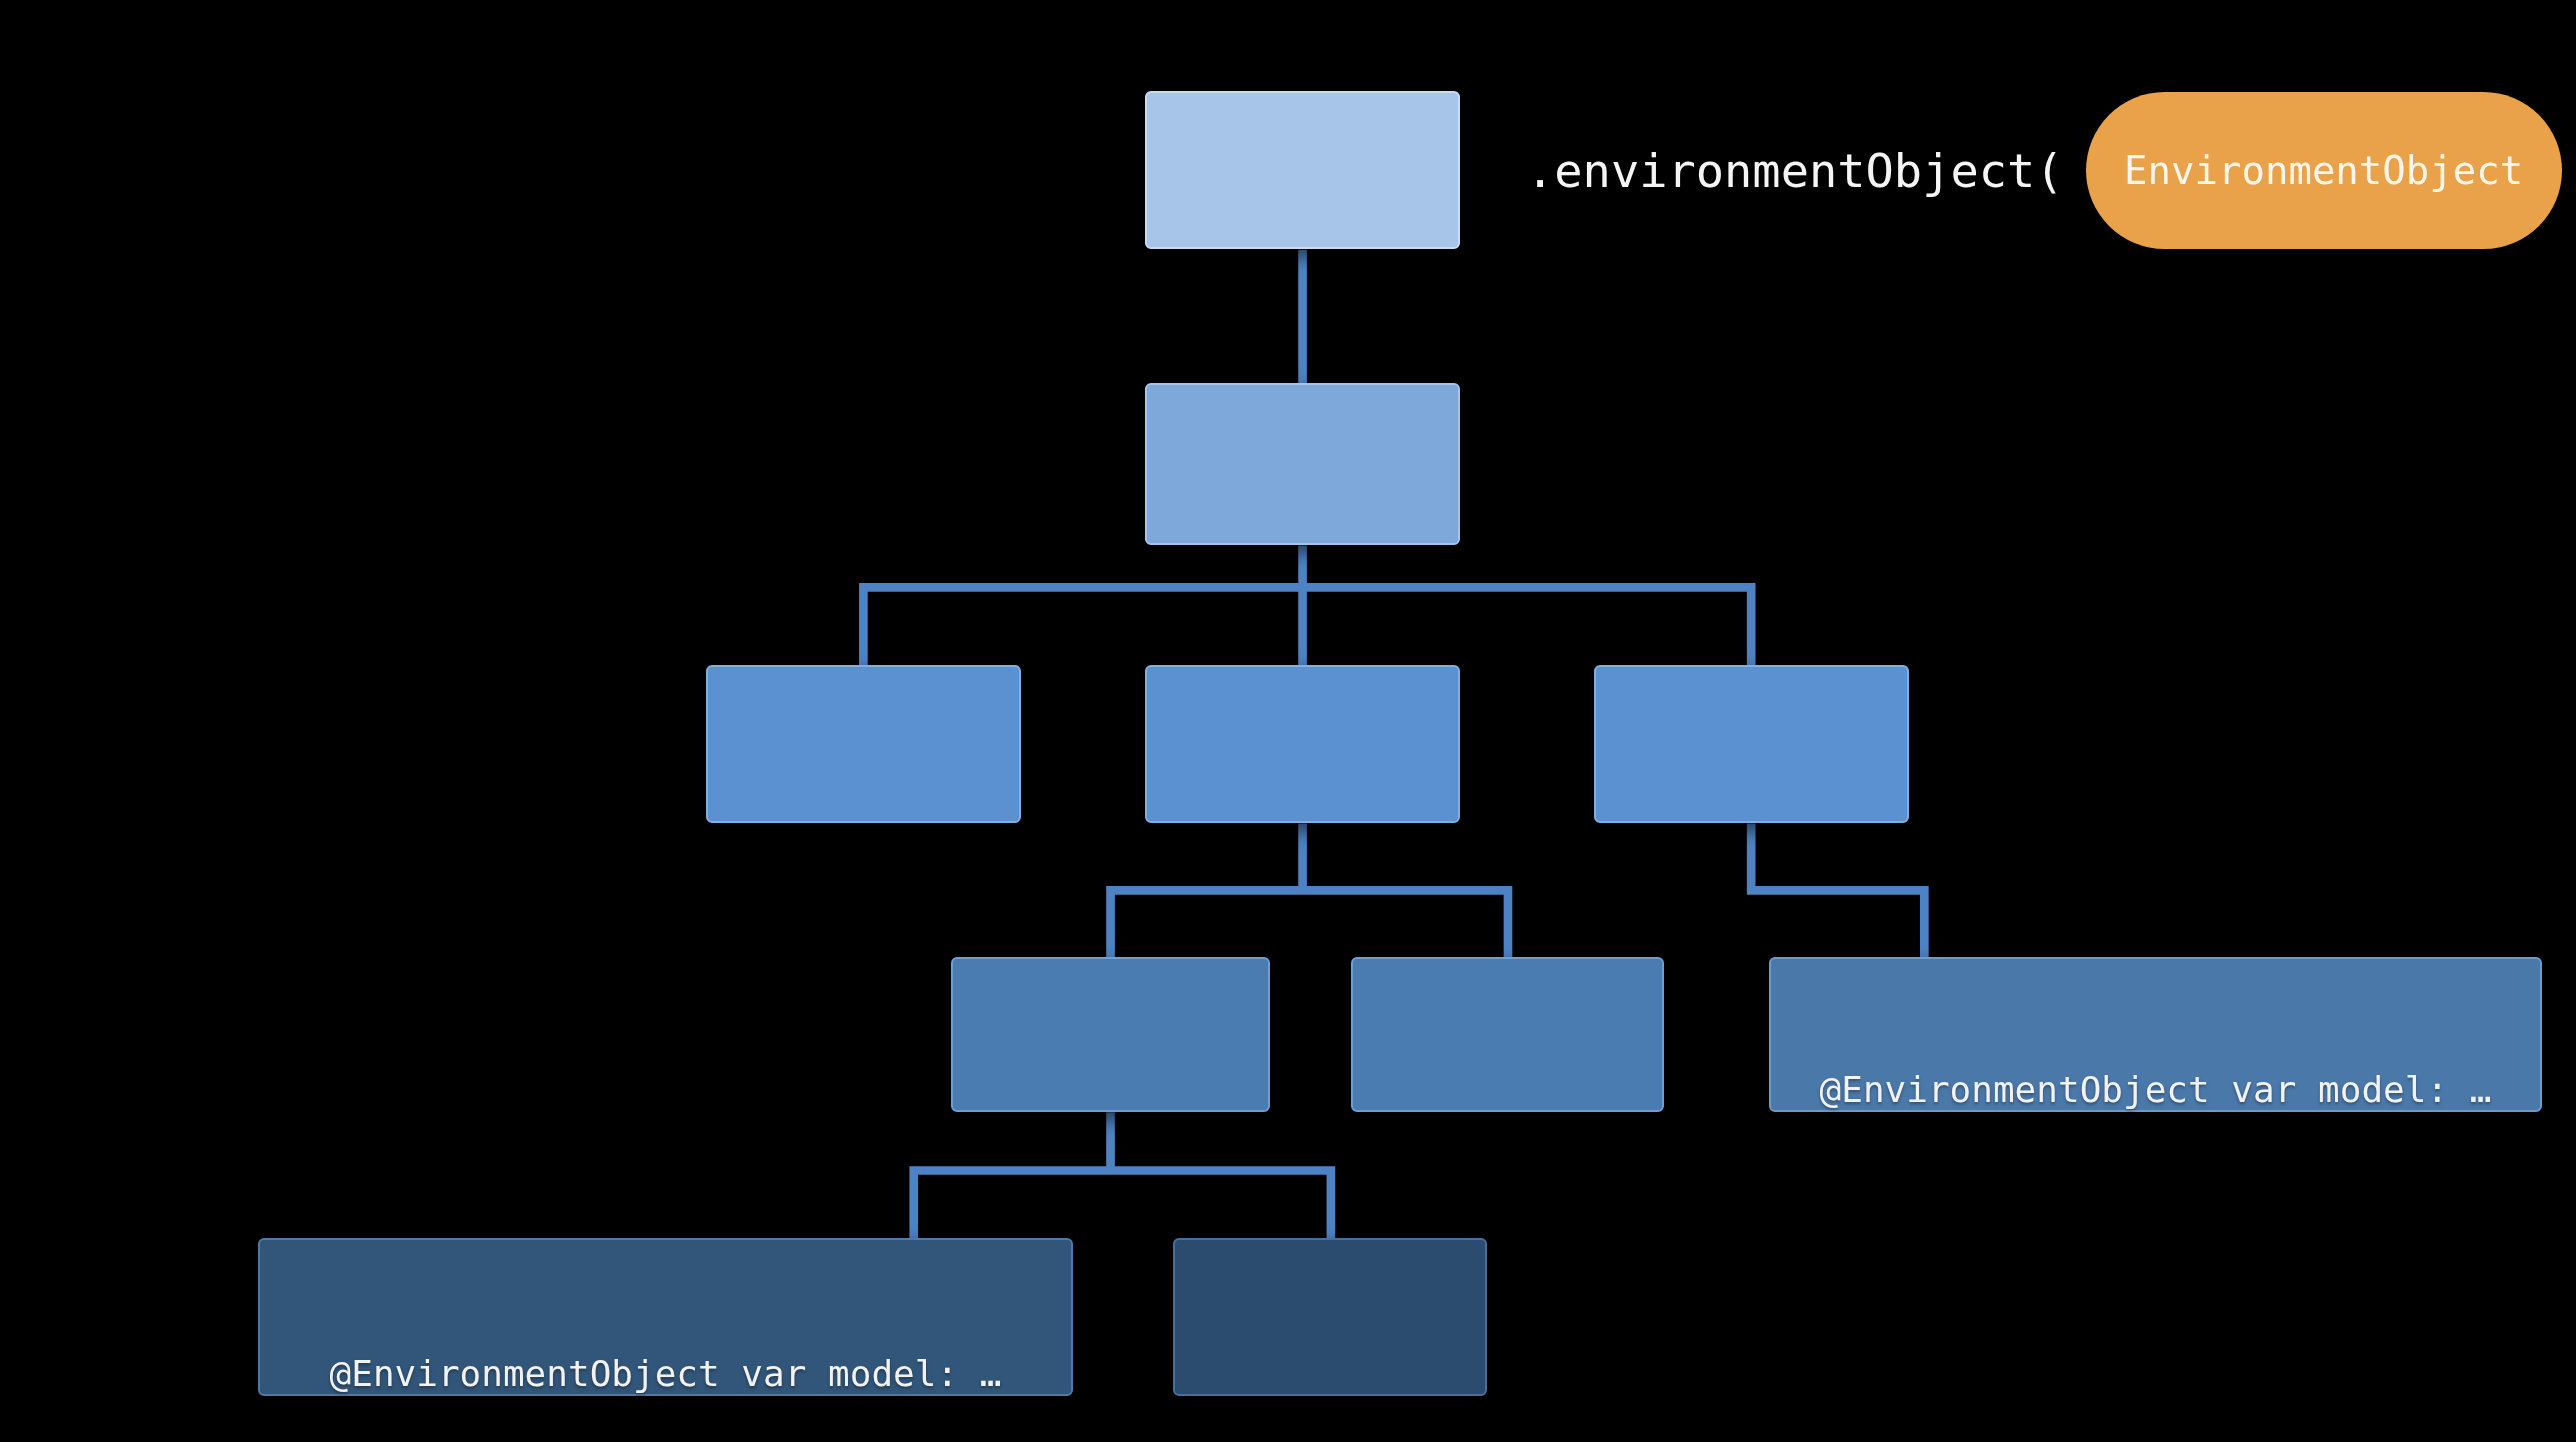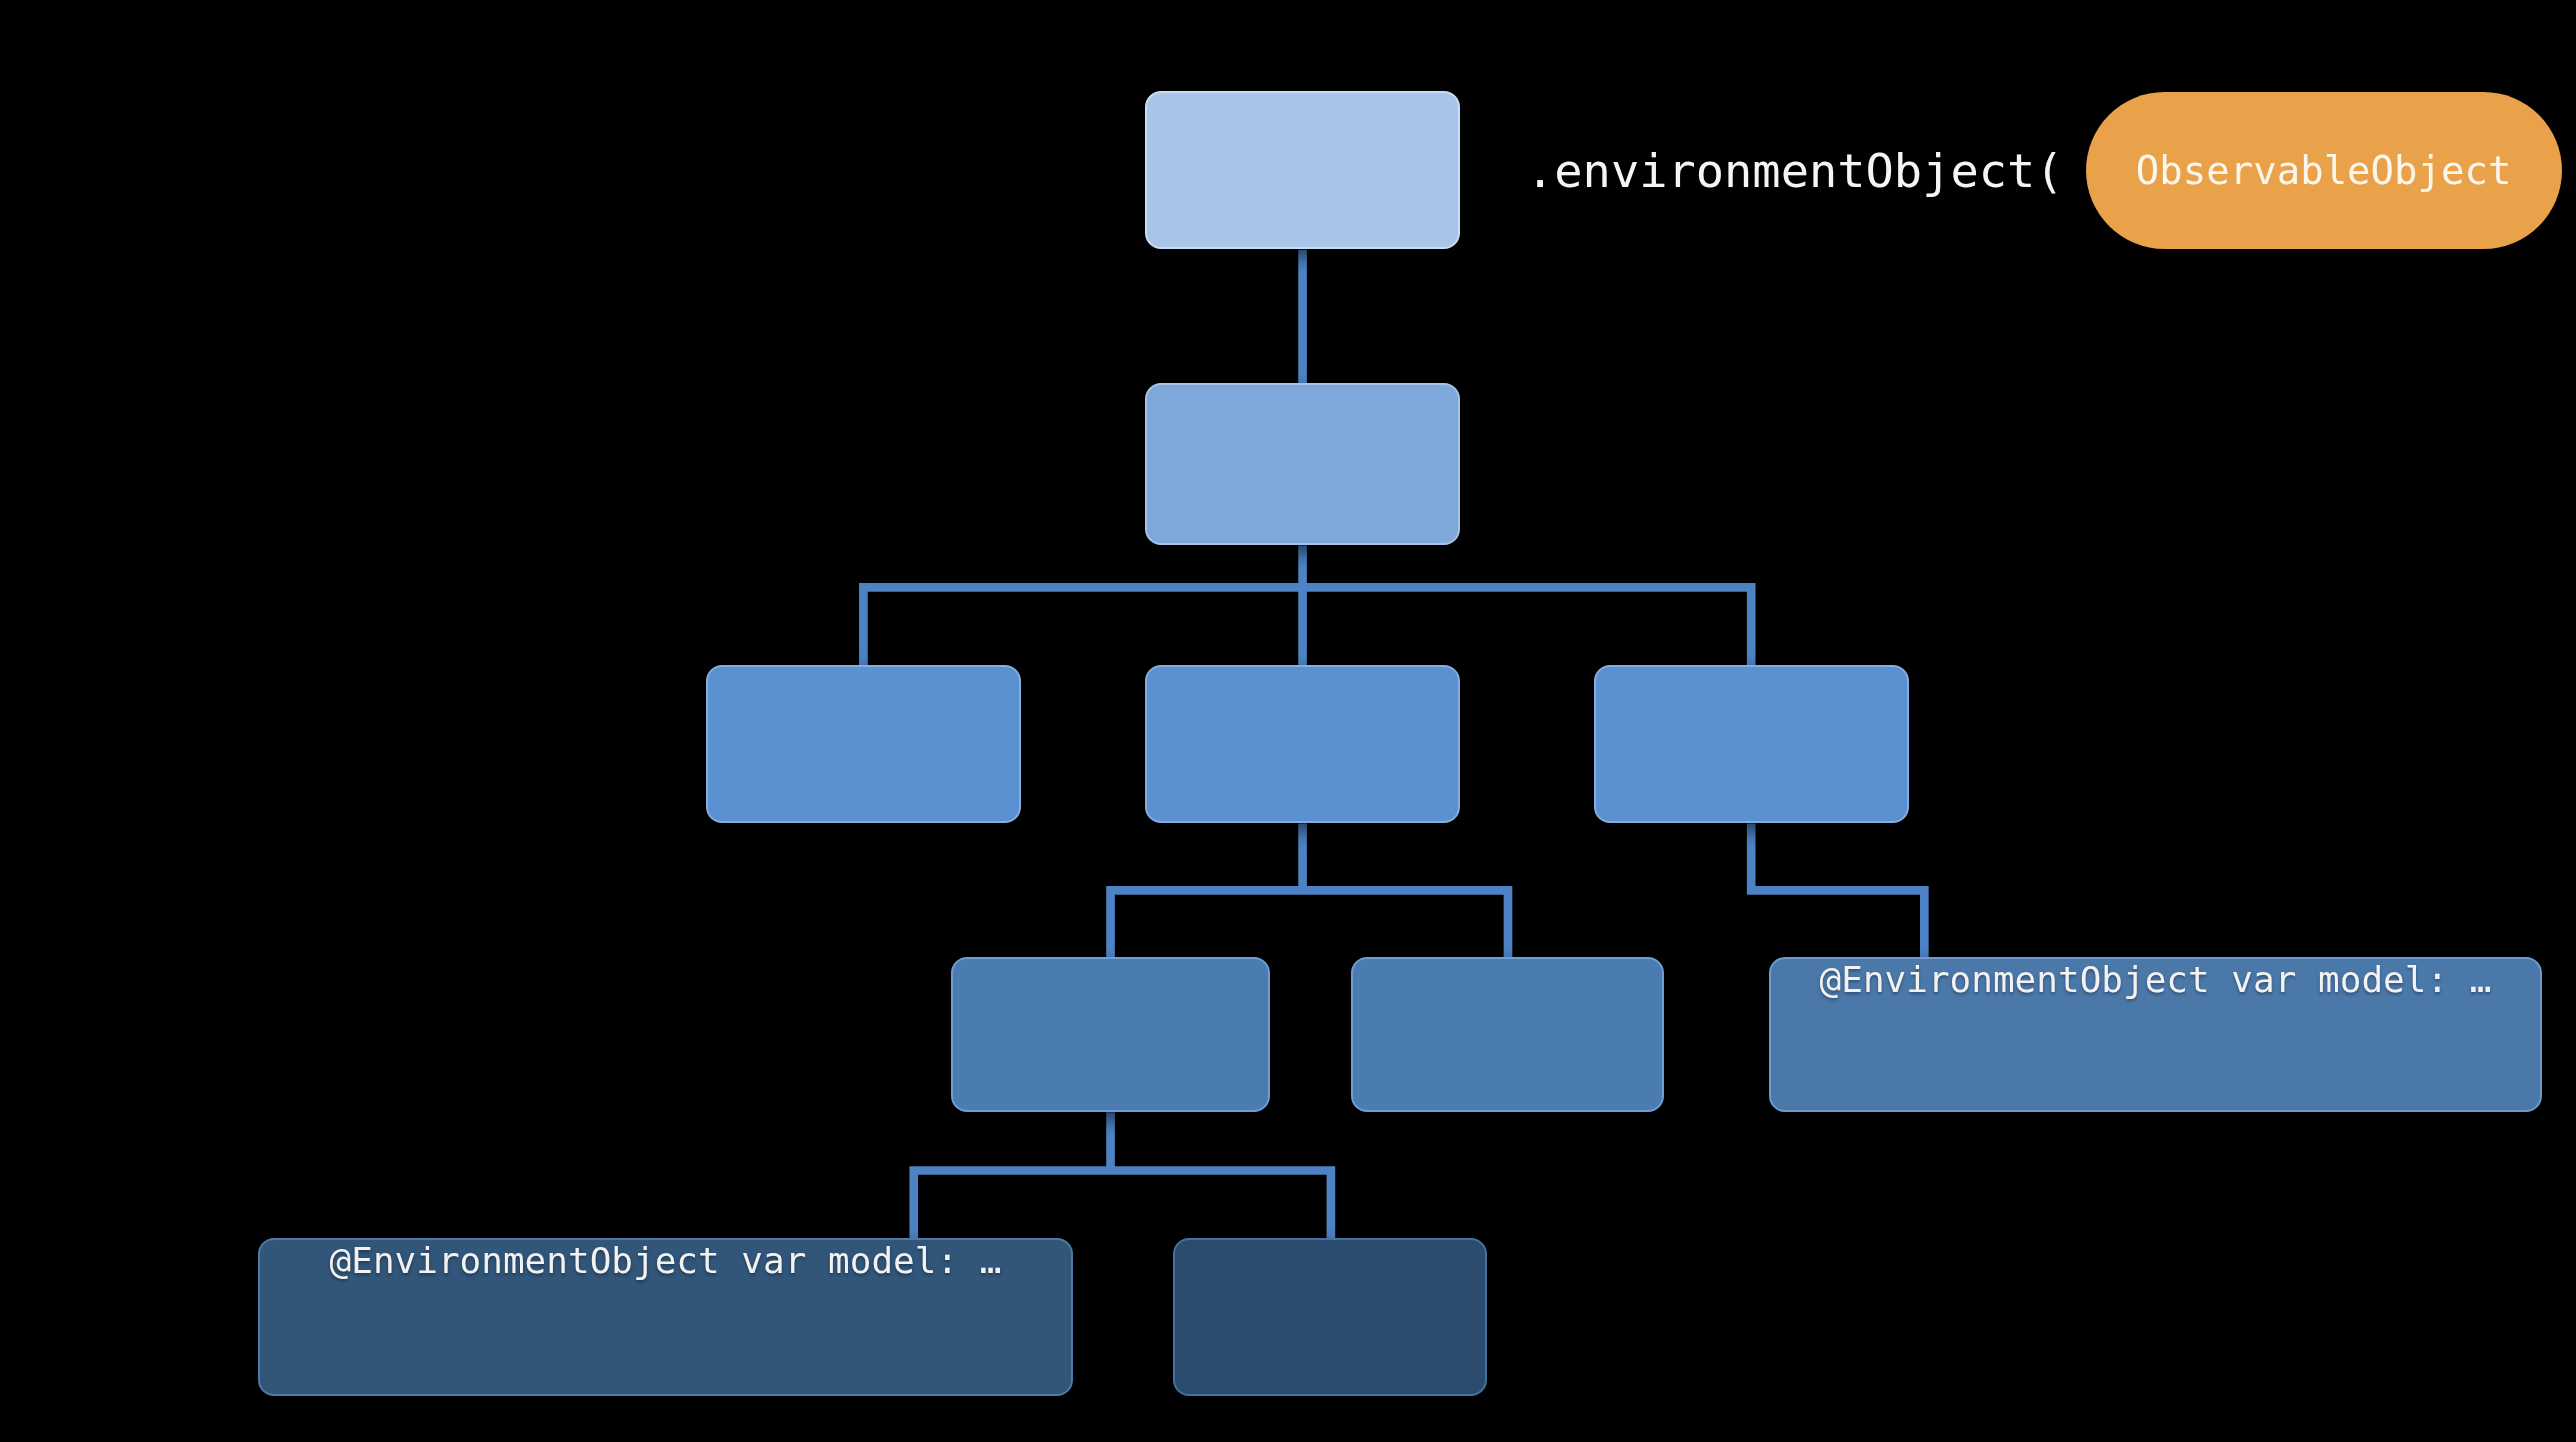--- a/index.html
+++ b/index.html
@@ -17,25 +17,25 @@
   }
   #connectors {
     position: absolute;
     left: 0; top: 0;
     width: 2576px;
     height: 1443px;
   }
   .node {
     position: absolute;
     box-sizing: border-box;
-    border-radius: 16px;
+    border-radius: 6px;
     border: 2.4px solid transparent;
     box-shadow: 0 7.9px 17.3px rgba(0,0,0,0.55);
     display: flex;
-    align-items: flex-start;
+    align-items: flex-end;
     justify-content: center;
   }
   .node-label {
     color: #f2f2f2;
     font-size: 36px;
     font-weight: 500;
     letter-spacing: 0px;
     white-space: nowrap;
     text-shadow: 0 1.6px 3.1px rgba(0,0,0,0.35);
   }
@@ -102,19 +102,19 @@
       </div>
       <div class="node" style="left: 258px; top: 1238px; width: 815px; height: 158px; background: rgb(49, 86, 121); border-color: rgb(77, 122, 168);">
         <span class="node-label">@EnvironmentObject var model: …</span>
       </div>
       <div class="node" style="left: 1173px; top: 1238px; width: 314px; height: 158px; background: rgb(43, 76, 111); border-color: rgb(68, 113, 158);"></div>
     </div>
 
   <div id="annotation">
     <span class="code-text">.environmentObject(</span>
     <div id="observable-pill" style="background: rgb(233, 162, 74);">
-      <span class="pill-label" style="color: rgb(251, 246, 236);">ObservableObject</span>
+      <span class="pill-label" style="color: rgb(251, 246, 236);">EnvironmentObject</span>
     </div>
     <span class="code-text">)</span>
   </div>
 
 </div>
 
 
 </body></html>

